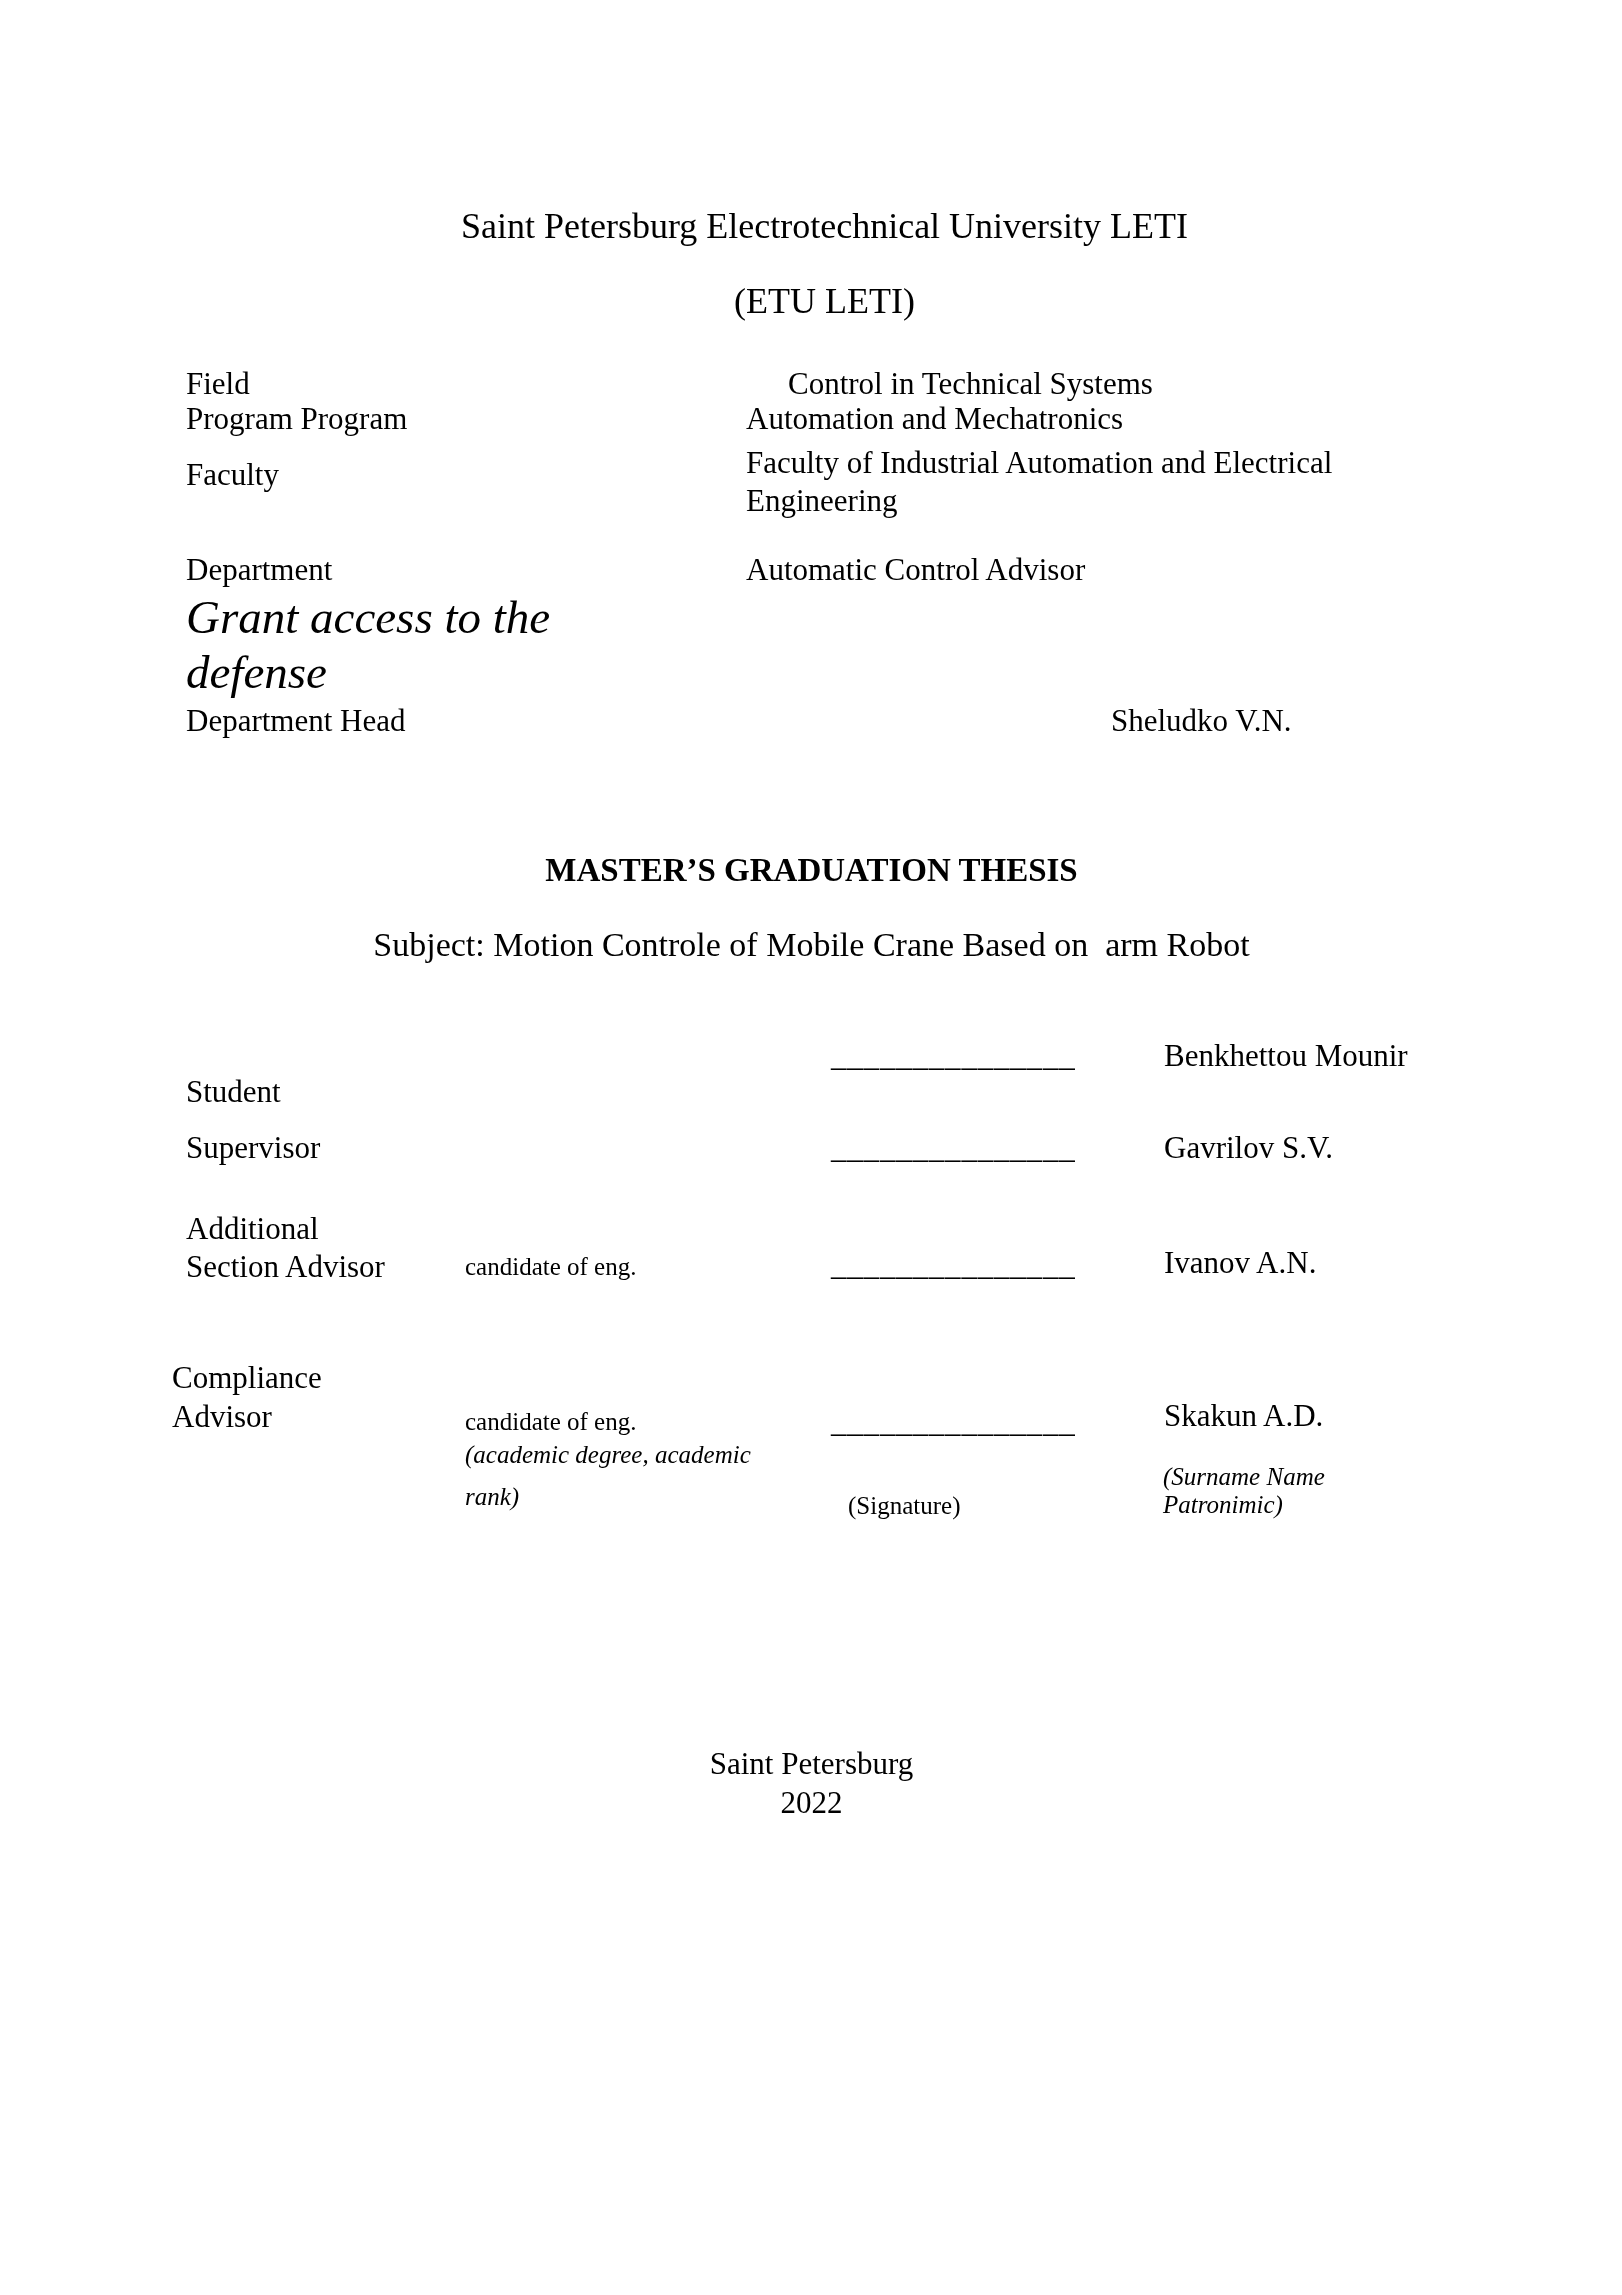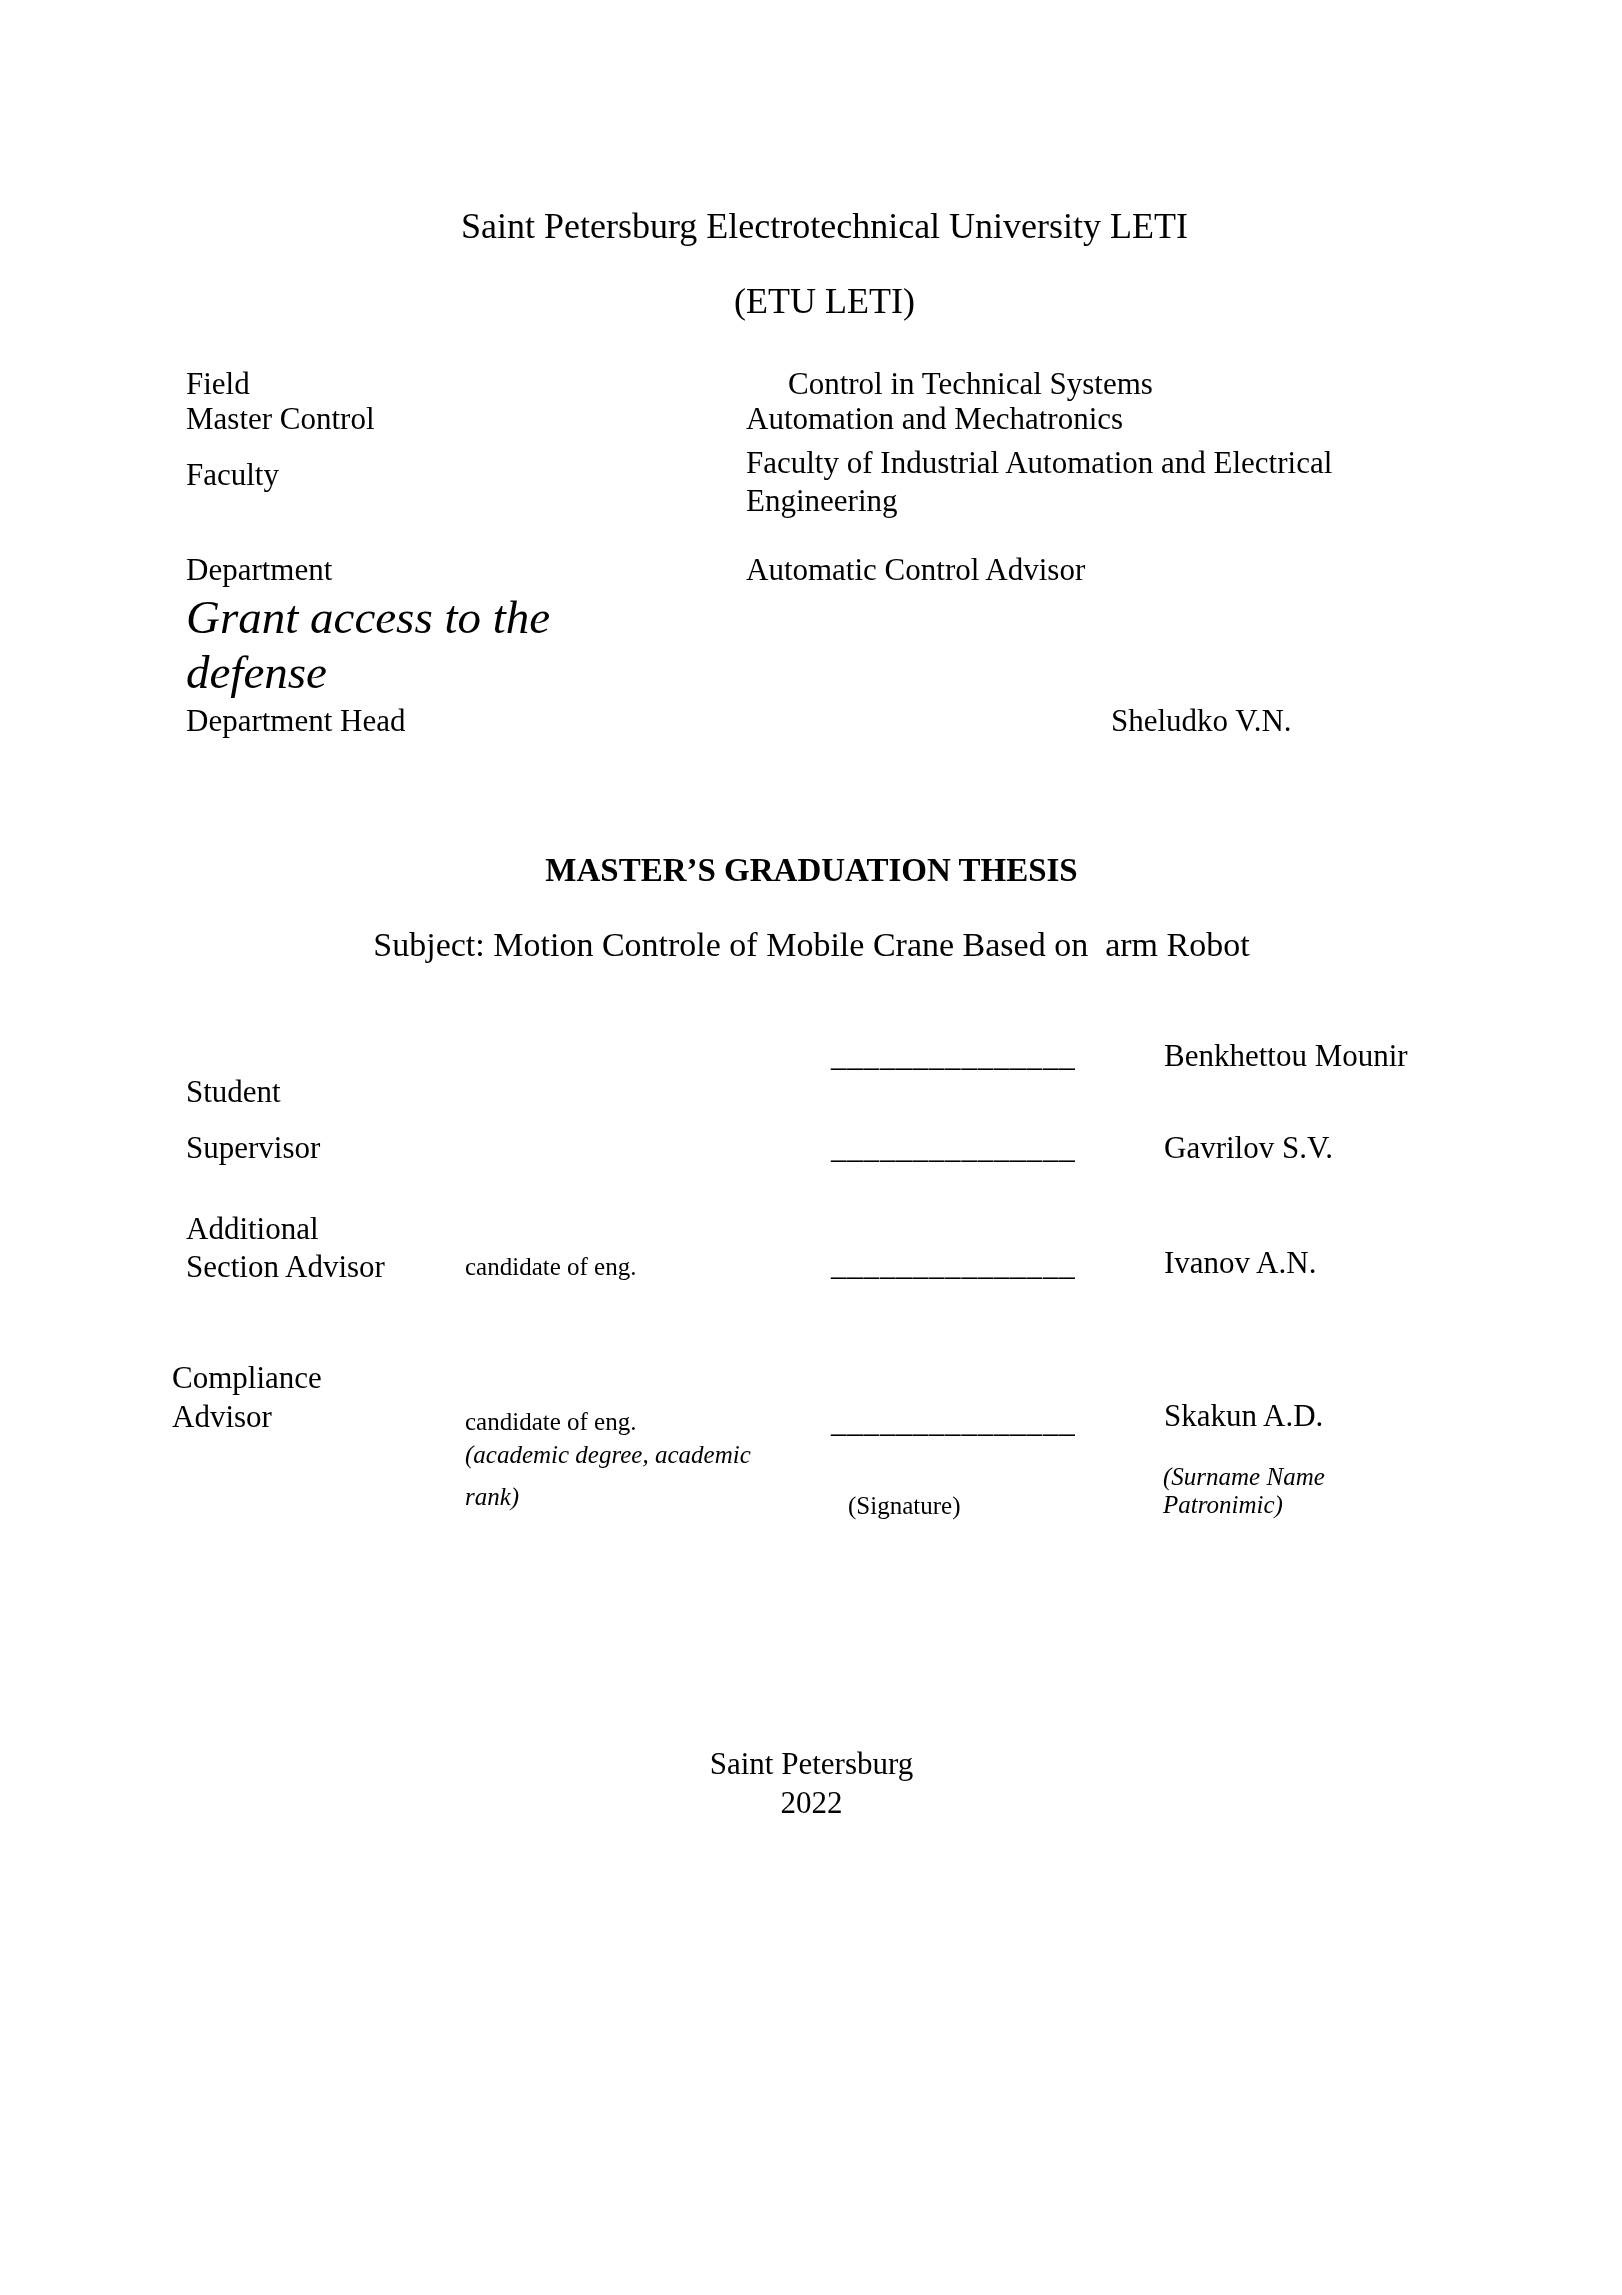--- a/index.html
+++ b/index.html
@@ -34,21 +34,21 @@
 </style>
 </head>
 <body>
 
 <div class="page">
 
   <div class="abs center title" style="top:206px;">Saint Petersburg Electrotechnical University LETI</div>
   <div class="abs center title" style="top:281px;">(ETU LETI)</div>
 
   <div class="abs" style="left:186px;top:366px;">Field</div>
-  <div class="abs" style="left:186px;top:401px;">Master Control</div>
+  <div class="abs" style="left:186px;top:401px;">Program Program</div>
   <div class="abs" style="left:186px;top:457px;">Faculty</div>
   <div class="abs" style="left:186px;top:552px;">Department</div>
 
   <div class="abs" style="left:746px;top:366px;margin-left:42px;">Control in Technical Systems</div>
   <div class="abs" style="left:746px;top:401px;">Automation and Mechatronics</div>
   <div class="abs faculty-value" style="left:746px;top:444px;">Faculty of Industrial Automation and Electrical Engineering</div>
   <div class="abs" style="left:746px;top:552px;">Automatic Control Advisor</div>
 
   <div class="abs grant" style="left:186px;top:590px;">Grant access to the defense</div>
   <div class="abs" style="left:186px;top:703px;">Department Head</div>

